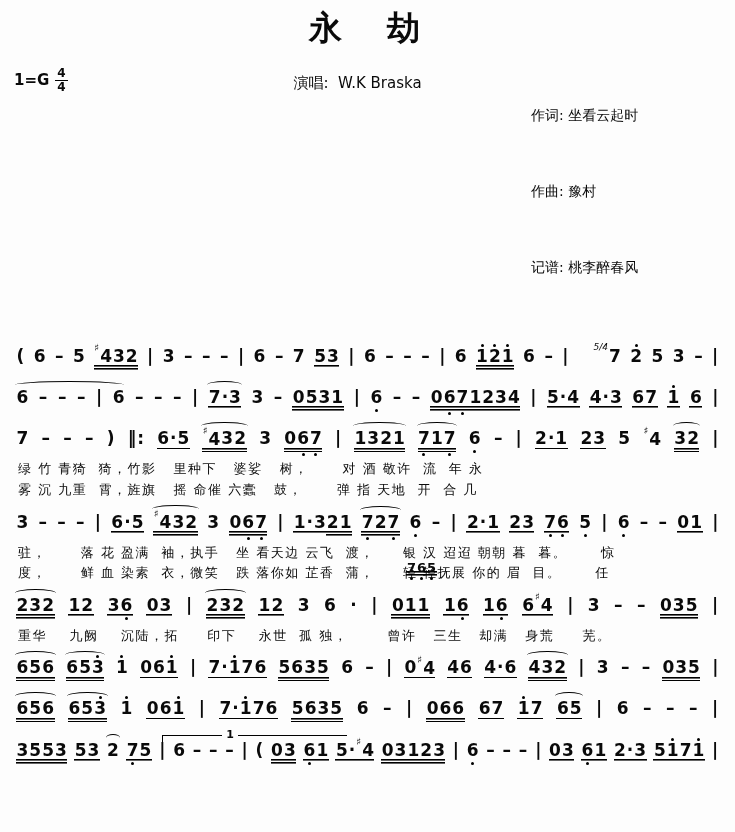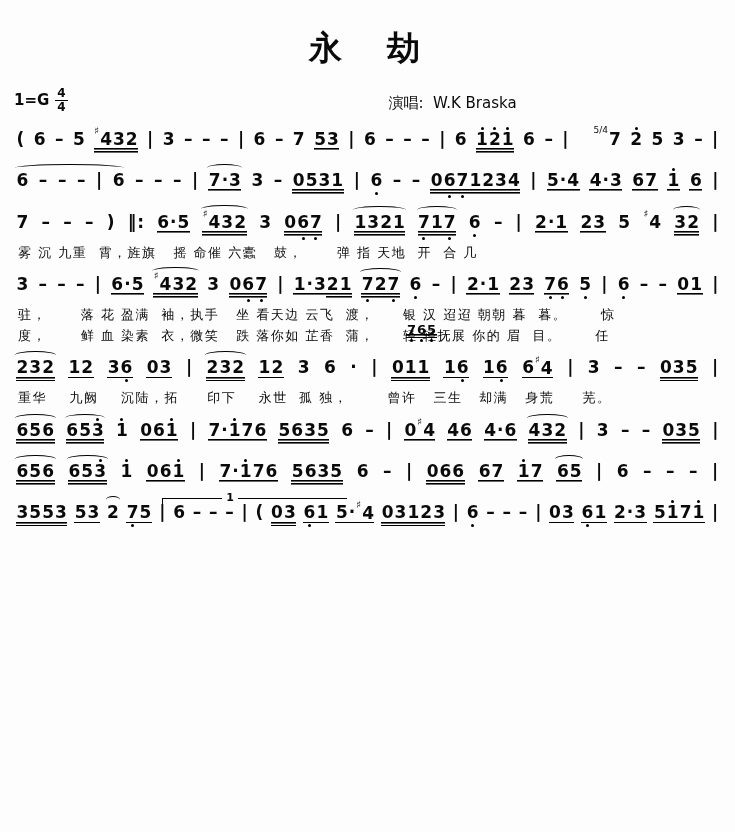--- a/index.html
+++ b/index.html
@@ -2,21 +2,21 @@
 <html><head>
 <meta charset="utf-8">
 <style>
   html,body{margin:0;padding:0;}
   body{
     width:735px;height:832px;overflow:hidden;background:#fdfdfd;color:#0a0a0a;
     font-family:"DejaVu Sans",sans-serif;display:flex;flex-direction:column;
     box-sizing:border-box;padding:6px 14px 8px 14px;
   }
   
-  .title{text-align:center;font-size:33px;font-weight:bold;letter-spacing:6px;margin-top:20px;}
+  .title{text-align:center;font-size:33px;font-weight:bold;letter-spacing:6px;margin-top:0;}
   .meta{display:flex;margin-top:2px;align-items:flex-start;}
   .keysig{flex:0 0 170px;font-size:15px;font-weight:bold;display:flex;align-items:center;gap:6px;margin-top:14px;}
   .frac{display:inline-flex;flex-direction:column;align-items:center;font-size:12px;line-height:1.05;font-weight:bold;}
   .frac .top{border-bottom:1.4px solid #000;padding:0 2px;}
   .singer{flex:1 1 auto;text-align:center;font-size:15px;margin-top:21px;white-space:pre;}
   .credits{flex:0 0 190px;font-size:14px;line-height:1.8;white-space:pre;}
   
   #score{margin-top:6px;}
   .system{margin:0 0 1px 0;}
   .notes{display:flex;justify-content:space-between;align-items:baseline;
@@ -25,21 +25,21 @@
   .ch{display:inline-block;position:relative;padding:0 0.5px 2px 0.5px;}
   .u1{background:linear-gradient(#000,#000) left bottom/100% 1.6px no-repeat;}
   .u2{padding-bottom:5px;
       background:linear-gradient(#000,#000) left 100%/100% 1.6px no-repeat,
                  linear-gradient(#000,#000) left calc(100% - 3px)/100% 1.6px no-repeat;}
   .hi::before{content:"";position:absolute;top:-4px;left:50%;margin-left:-1.5px;width:3px;height:3px;border-radius:50%;background:#000;}
   .lo::after{content:"";position:absolute;bottom:-4px;left:50%;margin-left:-1.5px;width:3px;height:3px;border-radius:50%;background:#000;}
   .arc::before,.arc2::before{content:"";position:absolute;top:-8px;left:-1px;right:-1px;height:7px;
       border-top:1.6px solid #000;border-radius:50% 50% 0 0;}
   .arc2::before{right:-95px;}
-  .meter{font-size:9px;font-weight:normal;position:relative;top:-12px;margin:0 -8px 0 16px;}
+  .meter{font-size:9px;font-style:italic;font-weight:normal;position:relative;top:-12px;margin:0 -8px 0 16px;}
   .sharp{font-size:10px;position:relative;top:-4px;padding-right:1px;}
   .lyric{font-size:13px;white-space:pre;letter-spacing:1.5px;line-height:1.6;padding-left:4px;font-family:"DejaVu Sans",sans-serif;}
   
   .volta{position:relative;height:9px;border-top:1.5px solid #000;border-left:1.5px solid #000;}
   .volta span{position:absolute;top:-8px;left:32%;background:#fdfdfd;padding:0 4px;font-size:11px;font-weight:bold;}
   .sys-8{position:relative;}
   .sys-8 .volta{position:absolute;left:21%;width:26%;top:5px;}
   .sys-4{position:relative;}
   .inset{position:absolute;left:55.5%;top:58px;font-weight:bold;font-size:13px;display:flex;gap:5px;}
   .inset .ch{padding-bottom:1px;}
@@ -51,20 +51,25 @@
 
 <div class="meta">
   <div class="keysig">
     <span>1=G</span>
     <span class="frac">
       <span class="top">4</span>
       <span>4</span>
     </span>
   </div>
   <div class="singer"><span>演唱:</span>  <span>W.K Braska</span></div>
+  <div class="credits">
+    <div><span>作词:</span> <span>坐看云起时</span></div>
+    <div><span>作曲:</span> <span>豫村</span></div>
+    <div><span>记谱:</span> <span>桃李醉春风</span></div>
+  </div>
 </div>
 
 <div id="score">
     <div class="system sys-1">
       <div class="notes">
         <span class="tok">
           <span class="ch">(</span>
         </span>
         <span class="tok">
           <span class="ch">6</span>
@@ -343,20 +348,21 @@
           <span class="ch"><sup class="sharp">♯</sup>4</span>
         </span>
         <span class="tok arc">
           <span class="ch u2">3</span>
           <span class="ch u2">2</span>
         </span>
         <span class="tok">
           <span class="ch">|</span>
         </span>
       </div>
+      <div class="lyric">绿 竹 青猗  猗，竹影   里种下   婆娑   树，      对 酒 敬许  流  年 永</div>
       <div class="lyric">雾 沉 九重  霄，旌旗   摇 命催 六蠹   鼓，      弹 指 天地  开  合 几</div>
     </div>
     <div class="system sys-4">
       <div class="notes">
         <span class="tok">
           <span class="ch">3</span>
         </span>
         <span class="tok">
           <span class="ch">–</span>
         </span>

